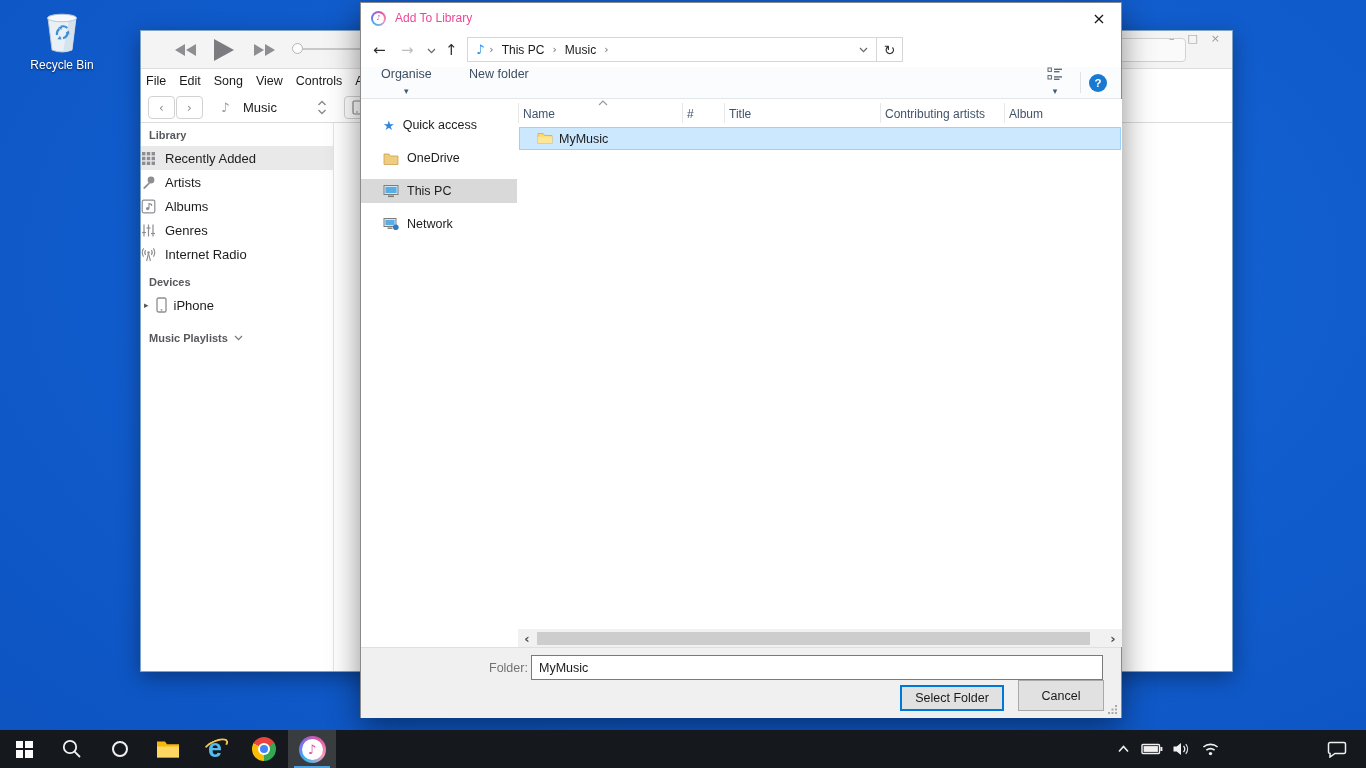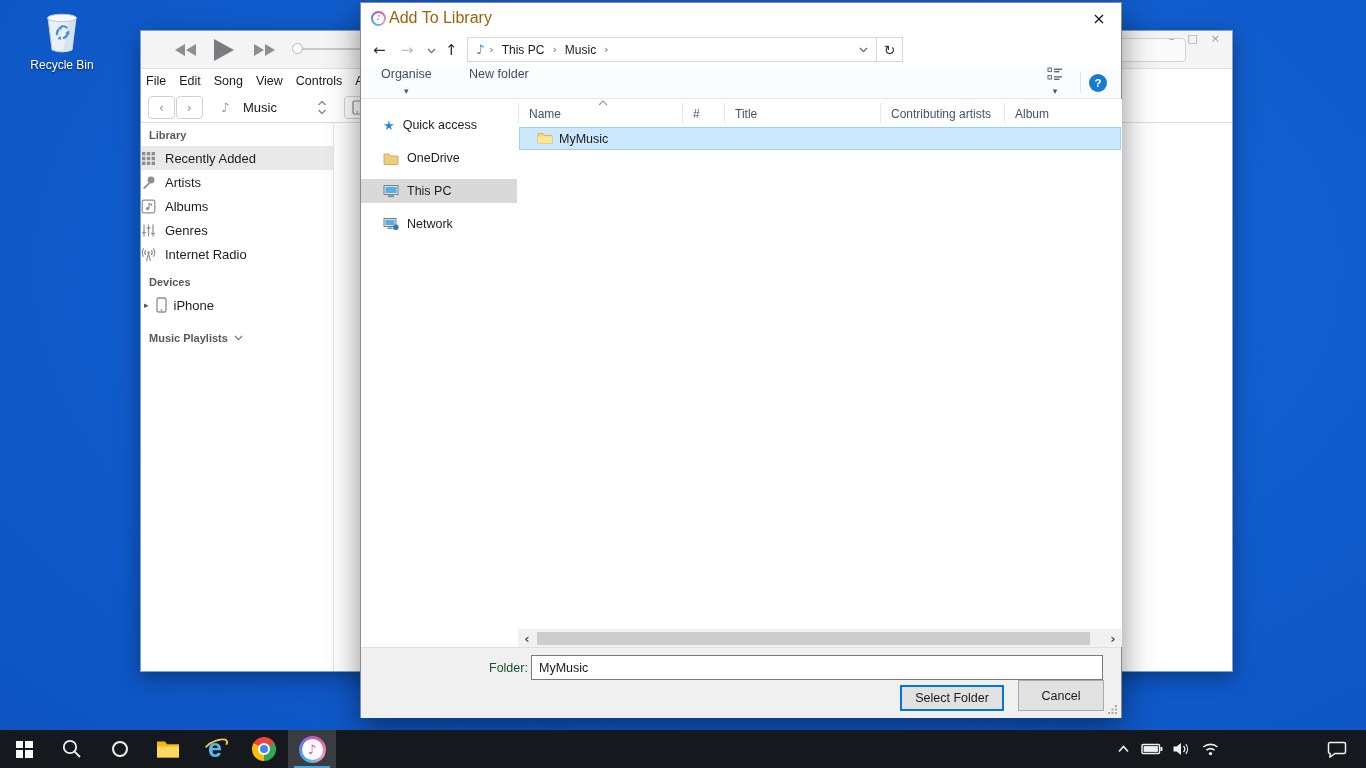--- a/index.html
+++ b/index.html
@@ -33,21 +33,21 @@
   .sb-header { margin:0 0 4px 8px; font-size:11px; font-weight:bold; color:#56585c; height:14px; display:flex; align-items:center; gap:6px; }
   .lib-item { height:24px; display:flex; align-items:center; gap:9px; font-size:13px; color:#1d1d1d; }
   .lib-item.selected { background:#e9e9ea; }
   .dev-item { height:24px; display:flex; align-items:center; gap:7px; padding-left:3px; font-size:13px; color:#1d1d1d; }
   .tri-icons { color:#8d8d92; }
 
   
   .dialog { position:absolute; left:360px; top:2px; width:762px; height:716px; background:#fff;
             border:1px solid #8a8a8a; box-shadow:0 10px 30px rgba(0,0,0,.45); z-index:10; font-size:12px; }
   .dlg-titlebar { position:absolute; left:0; top:0; right:0; height:30px; background:#fff; display:flex; align-items:center; padding-left:10px; }
-  .dlg-title { font-size:16px; color:#a16207; margin-left:3px; }
+  .dlg-title { font-size:12px; color:#ec4899; margin-left:9px; }
   .dlg-close { position:absolute; right:6px; top:3px; width:32px; height:24px; display:flex; align-items:center; justify-content:center;
                font-size:16px; color:#1a1a1a; }
   .dlg-address { position:absolute; left:0; right:0; top:30px; height:34px; background:#fff; }
   .dlg-address > * { position:absolute; }
   .addr-glyph { top:0; height:34px; display:flex; align-items:center; font-size:15px; }
   .breadcrumb { left:106px; top:4px; width:410px; height:25px; border:1px solid #d6d6d6; background:#fff; display:flex; align-items:center; }
   .crumb { font-size:12px; color:#1a1a1a; padding:0 5px; }
   .crumb-sep { color:#6e6e6e; font-size:11px; padding:0 3px; }
   .refresh-box { left:516px; top:4px; width:26px; height:25px; border:1px solid #d6d6d6; border-left:none; display:flex; align-items:center; justify-content:center; color:#333; font-size:14px; }
   .addr-search { left:545px; top:4px; width:207px; height:25px; border:1px solid #d6d6d6; background:#fff;margin-top:44px; }
@@ -58,32 +58,32 @@
   .tb-item { position:absolute; top:0; height:31px; display:flex; align-items:center; gap:5px; color:#3e4e63; font-size:12.5px;flex-direction:column; }
   .tb-vsep { position:absolute; right:40px; top:5px; bottom:5px; width:1px; background:#e2e2e2; }
   .help-btn { position:absolute; right:14px; top:7px; width:18px; height:18px; border-radius:50%; background:#1779d0; color:#fff;
               font-size:11.5px; font-weight:bold; display:flex; align-items:center; justify-content:center; }
   .dlg-nav { position:absolute; left:0; top:96px; width:156px; height:530px; background:#fff; padding-top:14px;
              display:flex; flex-direction:column; gap:9px; }
   .nav-row { height:24px; display:flex; align-items:center; gap:8px; padding-left:22px; font-size:12.5px; color:#1d1d1d; }
   .nav-row.selected { background:#d9d9d9; }
   .dlg-list { position:absolute; left:157px; top:96px; width:604px; height:530px; background:#fff; }
   .cols { position:relative; height:26px; display:flex; color:#41536b; font-size:12px; }
-  .col { height:20px; line-height:22px; margin-top:4px; border-left:1px solid #e7e7e7; padding-left:10px; }
+  .col { height:20px; line-height:22px; margin-top:4px; border-left:1px solid #e7e7e7; padding-left:4px; }
   .col:first-child { border-left:none; padding-left:18px; }
   .sort-caret { position:absolute; left:80px; top:1px; }
   .file-row { position:absolute; left:1px; right:1px; top:28px; height:23px; background:#cce8ff; border:1px solid #99d1ff;
               display:flex; align-items:center; padding-left:17px; gap:6px; font-size:12.5px; color:#1a1a1a; }
   .dlg-hscroll { position:absolute; left:157px; top:626px; width:604px; height:18px; background:#f1f1f1; }
   .dlg-hscroll > * { position:absolute; }
   .hs-arrow { top:0; width:16px; height:18px; display:flex; align-items:center; justify-content:center; color:#4c4c4c; font-size:13px; font-weight:bold; }
   .hs-thumb { left:19px; top:2.5px; width:553px; height:13px; background:#cdcdcd; }
   .dlg-bottom { position:absolute; left:0; right:0; top:644px; height:71px; background:#f0f0f0; border-top:1px solid #dfdfdf; }
   .dlg-bottom > * { position:absolute; }
-  .folder-label { left:128px; top:13px; font-size:12.5px; color:#14532d; }
+  .folder-label { left:128px; top:13px; font-size:12.5px; color:#737373; }
   .folder-input { left:170px; top:7px; width:572px; height:25px; border:1px solid #7a7a7a; font-family:"Liberation Sans",sans-serif;
                   font-size:12.5px; color:#1a1a1a; padding:0 7px; outline:none; }
   .btn { display:flex; align-items:center; justify-content:center; font-size:12.5px; color:#1a1a1a; background:#e1e1e1; }
   .btn-select { left:539px; top:37px; width:104px; height:26px; border:2px solid #0078d7; }
   .btn-cancel { left:657px; top:32px; width:86px; height:31px; border:1px solid #a9a9a9; }
   .resize-grip { right:3px; bottom:3px; }
 
   
   .taskbar { position:absolute; left:0; right:0; bottom:0; height:38px; background:#15181c; z-index:20; }
   .tb-apps { position:absolute; left:0; top:0; height:38px; display:flex; }

